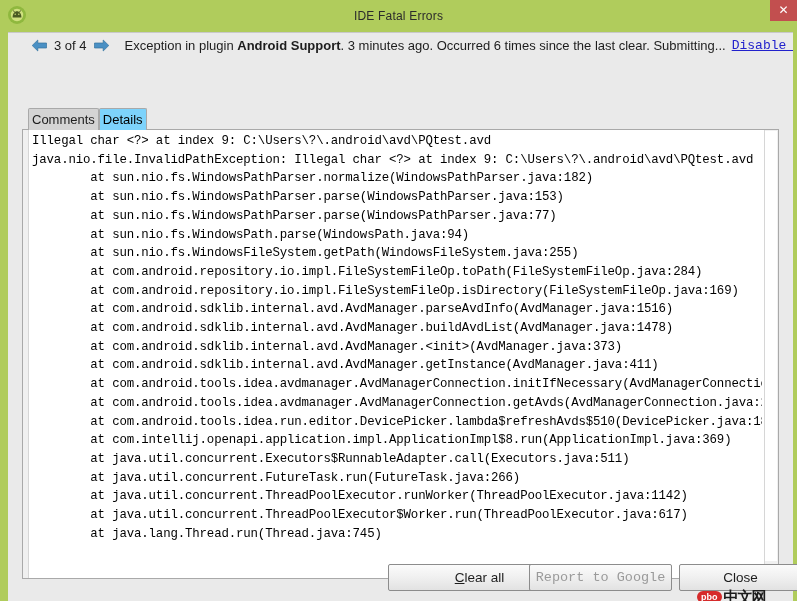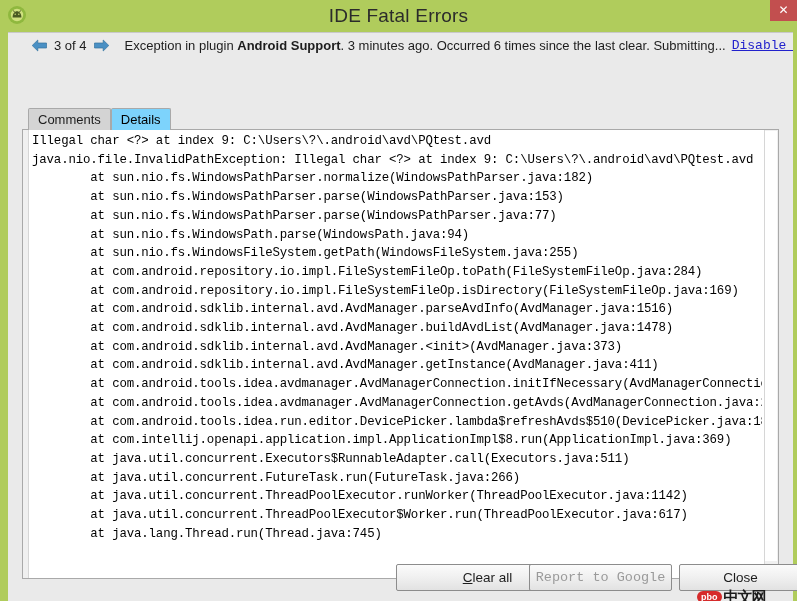--- a/index.html
+++ b/index.html
@@ -38,21 +38,21 @@
     margin-top: -2px;
     display: flex;
     align-items: center;
     justify-content: center;
   }
   .titlebar .title-text {
     position: absolute;
     left: 0;
     width: 797px;
     text-align: center;
-    font-size: 19px;
+    font-size: 12px;
     color: #2b2b2b;
     letter-spacing: .2px;
     pointer-events: none;
   }
   .win-close {
     position: absolute;
     right: 0;
     top: 0;
     width: 27px;
     height: 21px;
@@ -144,21 +144,21 @@
     left: 20px;
     top: 74px;
     height: 23px;
     display: flex;
     align-items: flex-end;
     z-index: 3;
   }
   .tab {
     height: 22px;
     line-height: 22px;
-    padding: 0 9px;
+    padding: 0 3px;
     font-size: 13px;
     color: #1d1d1d;
     border: 1px solid #a9a9a9;
     border-bottom: none;
     background: #d4d4d4;
     box-sizing: border-box;
     border-top-left-radius: 2px;
     border-top-right-radius: 2px;
   }
   .tab.active {
@@ -238,21 +238,21 @@
     line-height: 25px;
     text-align: center;
     font-size: 13.5px;
     color: #1d1d1d;
     border: 1px solid #8c8c8c;
     border-radius: 2px;
     background: linear-gradient(to bottom, #fbfbfb 0%, #f1f1f1 45%, #e2e2e2 100%);
     box-sizing: border-box;
     white-space: nowrap;
   }
-  .btn.clear-all { left: 388px; width: 156px; padding-left: 27px; }
+  .btn.clear-all { left: 380px; width: 156px; padding-left: 27px; }
   .btn.report    { left: 521px; width: 143px; color: #9a9a9a; font-family: Liberation Mono, monospace; }
   .btn.close     { left: 671px; width: 123px; }
   .btn .mnemonic { text-decoration: underline; }
 
   .watermark {
     position: absolute;
     left: 689px;
     bottom: -6px;
     display: flex;
     align-items: center;

